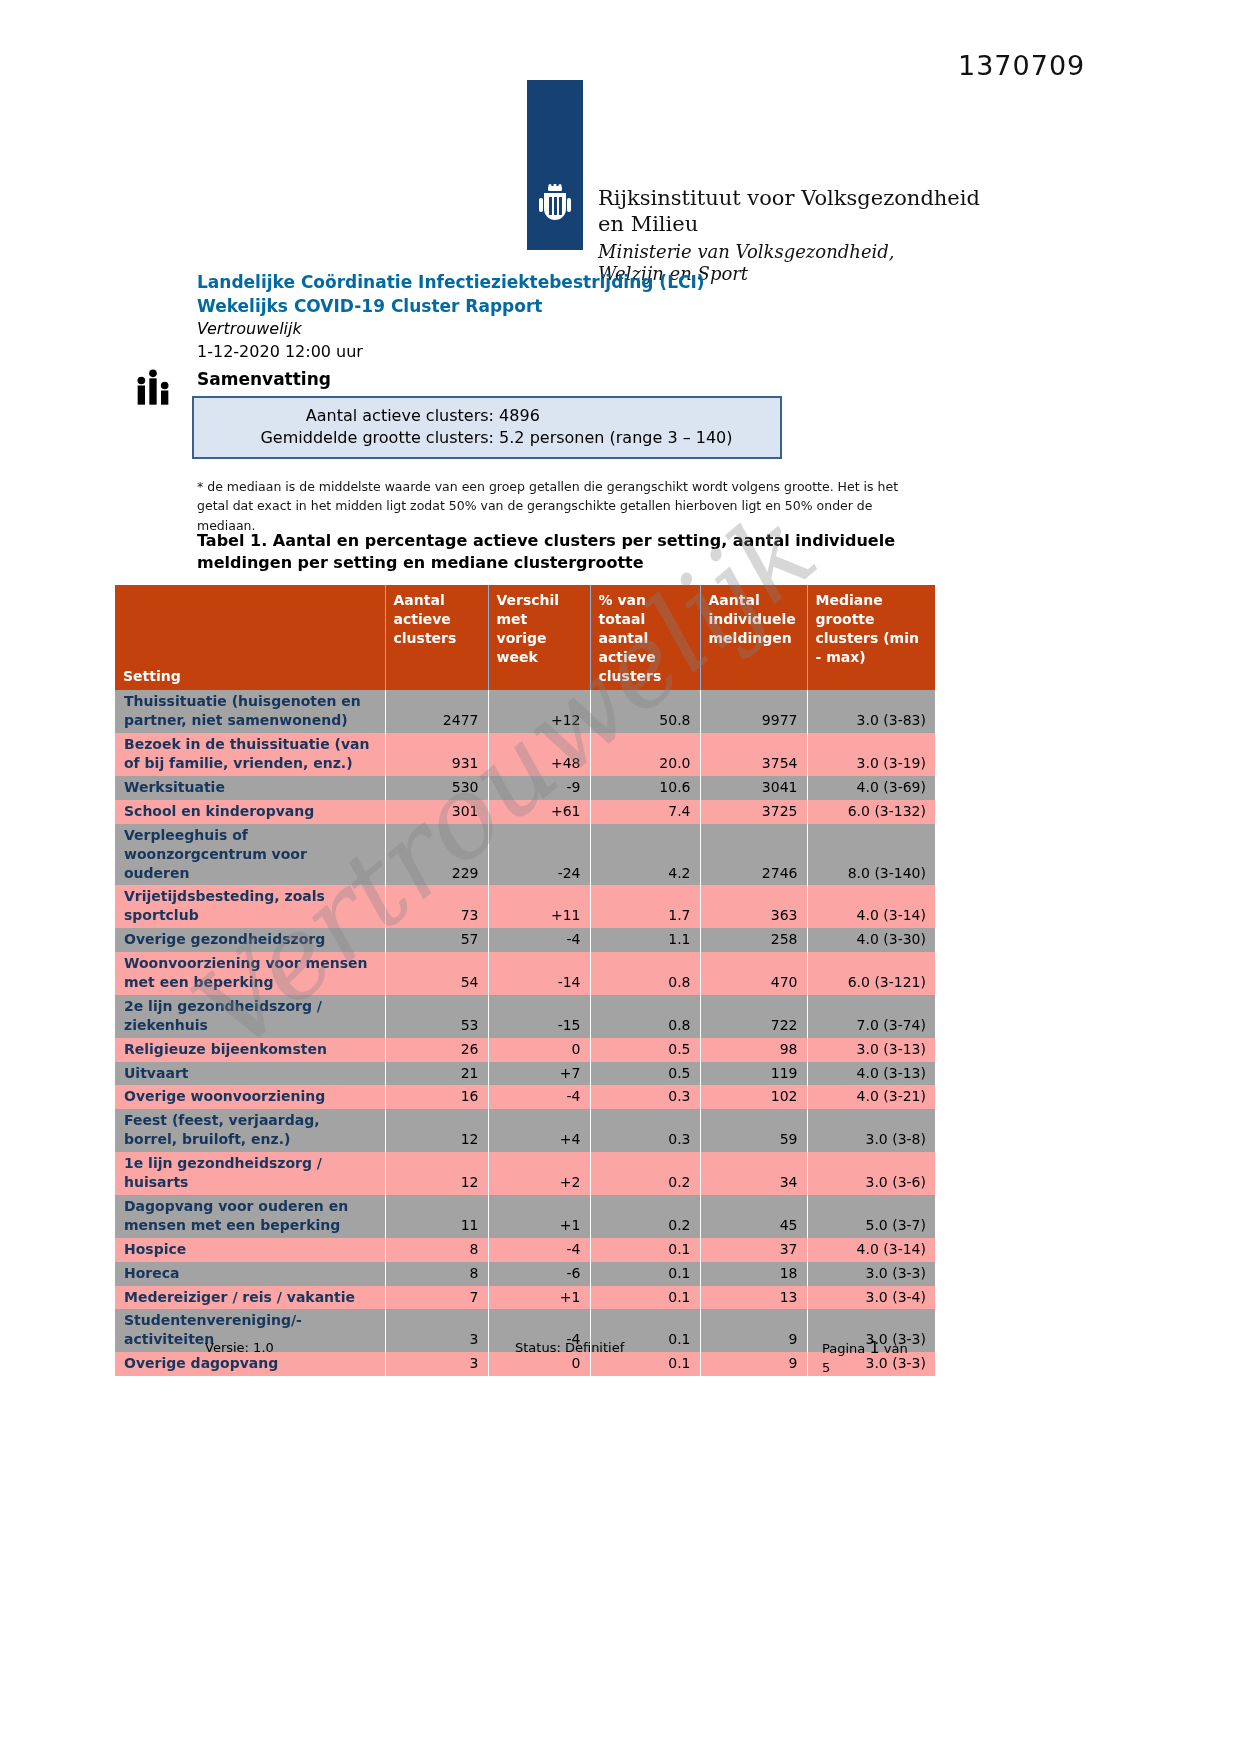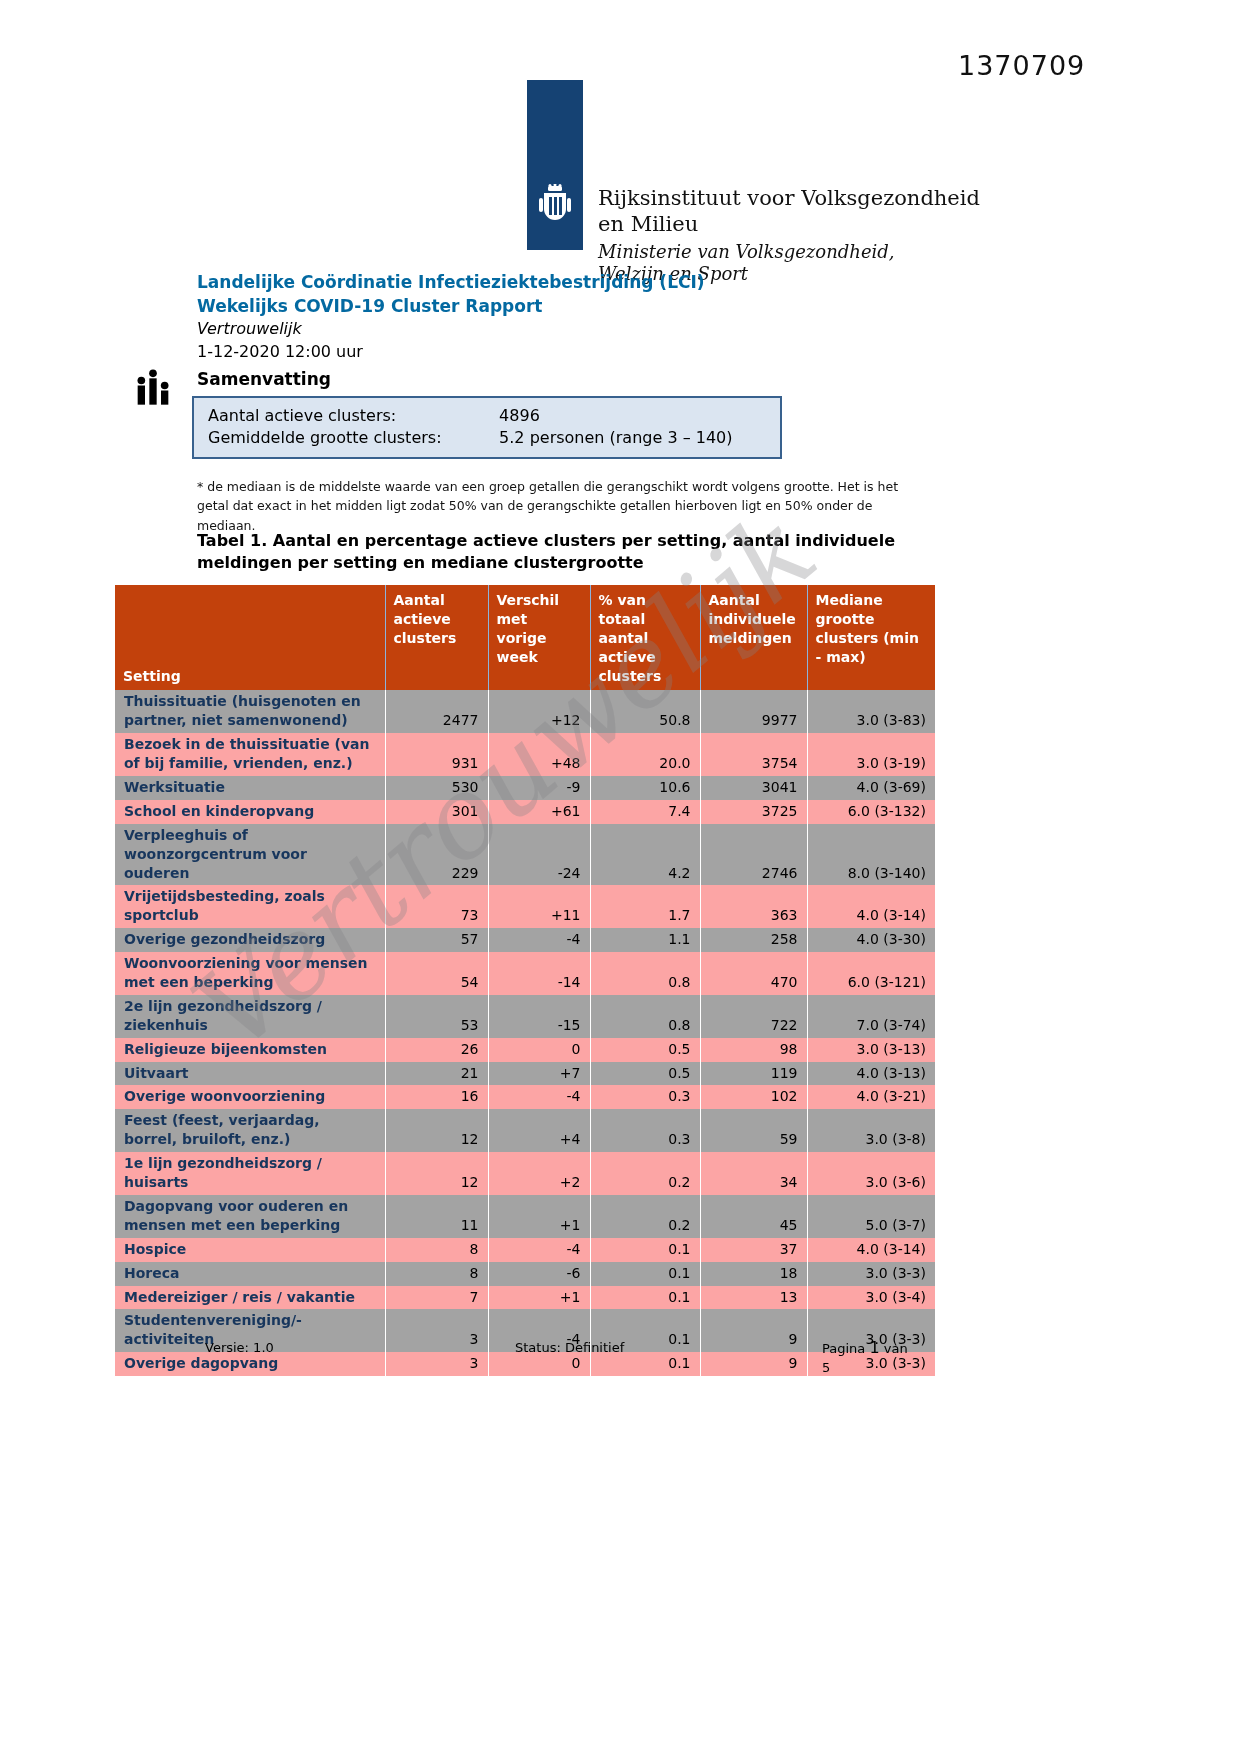--- a/index.html
+++ b/index.html
@@ -42,21 +42,21 @@
   .summary-heading {
     position:absolute; left:197px; top:369px;
     font-size:17px; font-weight:bold;
   }
   .summary-box {
     position:absolute; left:192px; top:396px; width:590px;
     background:#dbe5f1; border:2px solid #38618e;
     box-sizing:border-box; padding:7px 0 8px 14px;
   }
   .summary-row { font-size:16px; line-height:22px; white-space:nowrap; }
-  .summary-label { display:inline-block; width:286px; }
+  .summary-label { display:inline-block; width:286px;text-align:right; }
   .summary-value { display:inline-block; }
 
   .footnote {
     position:absolute; left:197px; top:477px; width:735px;
     font-size:12.5px; line-height:1.55; color:#141414;
   }
 
   
   .table-caption {
     position:absolute; left:197px; top:530px; width:750px;

